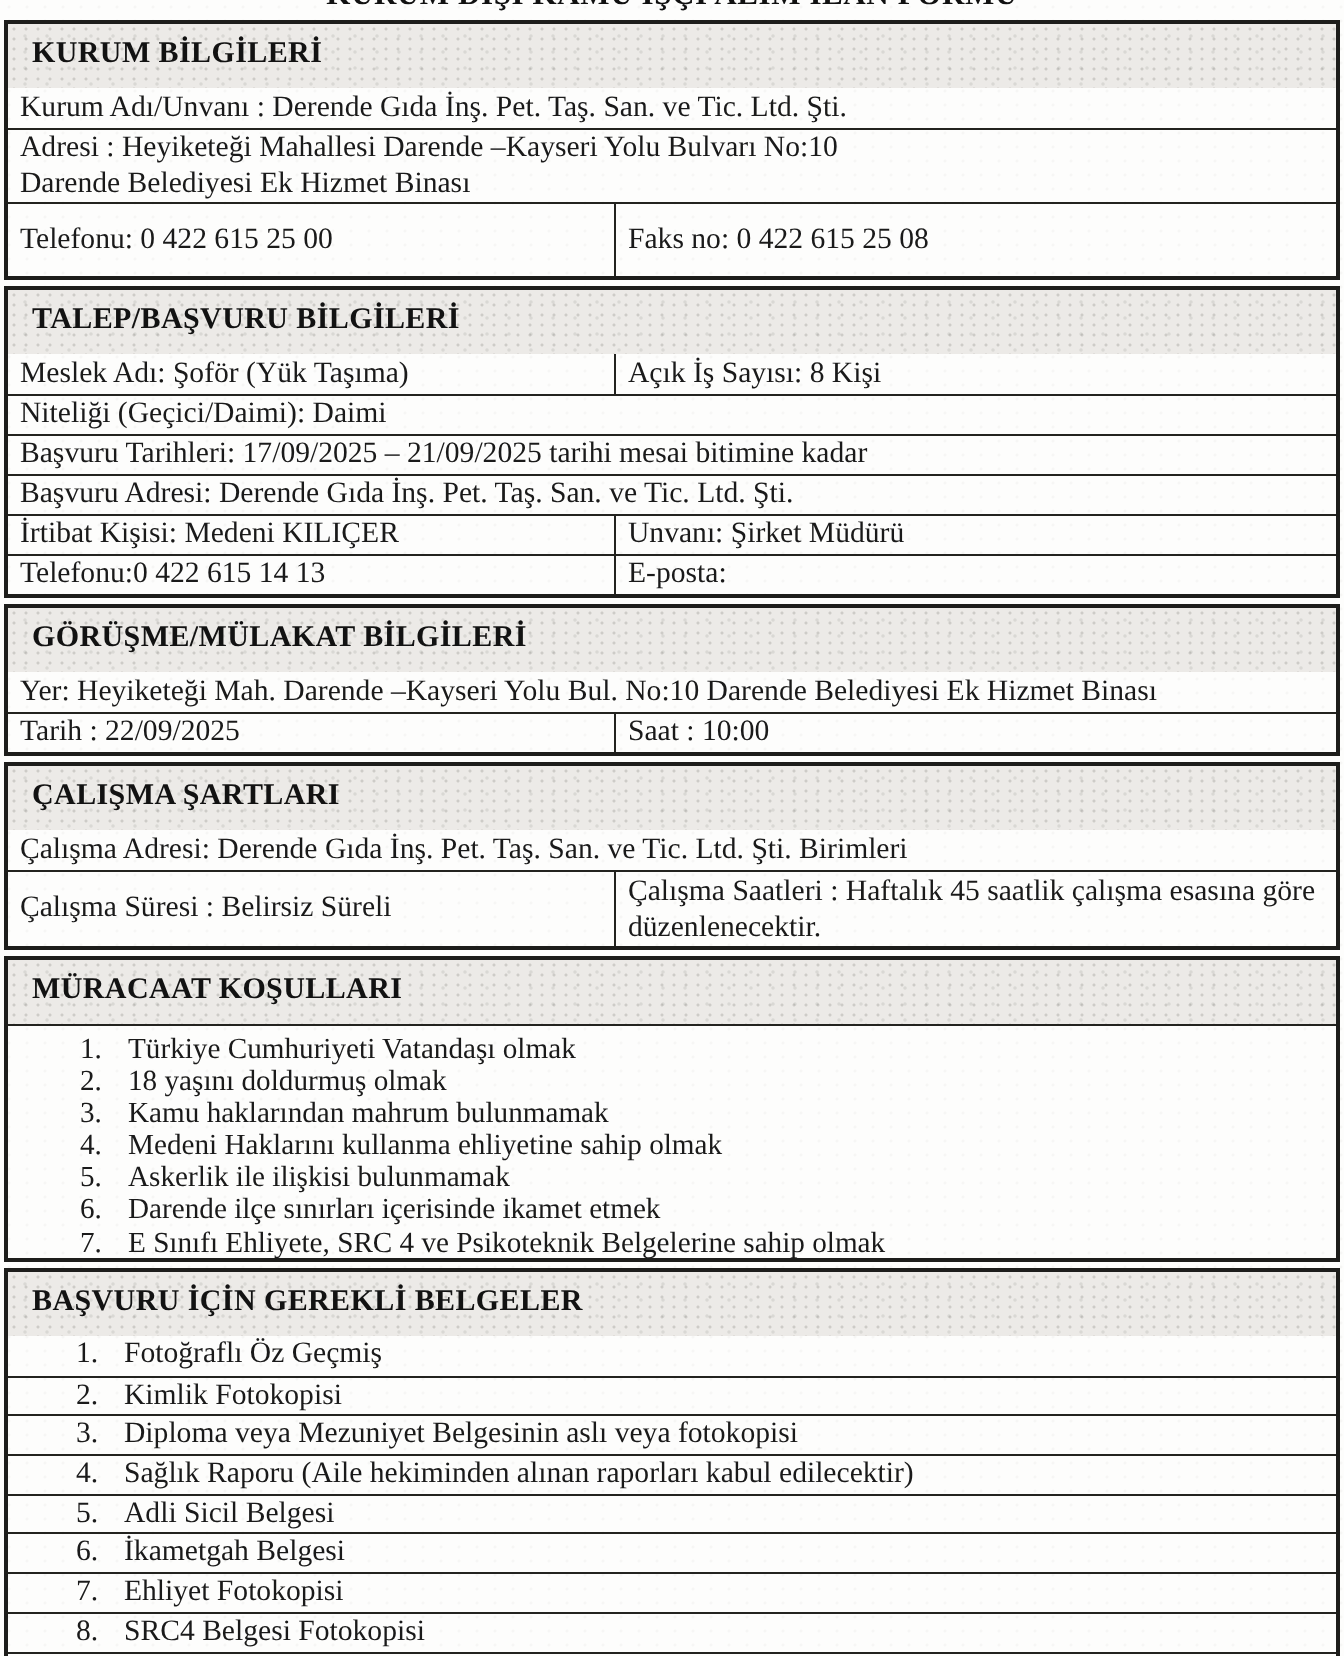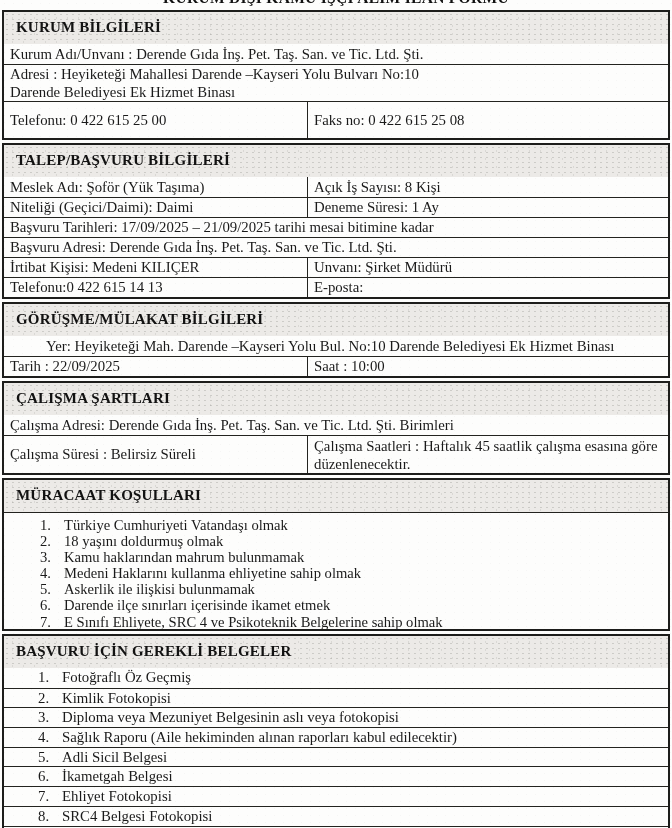--- a/index.html
+++ b/index.html
@@ -106,41 +106,40 @@
   </div>
 
   <div class="section">
     <div class="band">TALEP/BAŞVURU BİLGİLERİ</div>
     <div class="row" style="border-top:none;">
       <div class="cell cell-l">Meslek Adı: Şoför (Yük Taşıma)</div>
       <div class="cell cell-r">Açık İş Sayısı: 8 Kişi</div>
     </div>
     <div class="row">
       <div class="cell cell-l">Niteliği (Geçici/Daimi): Daimi</div>
-      <div class="cell cell-r">Deneme Süresi: 1 Ay</div>
     </div>
     <div class="row">
       <div class="cell">Başvuru Tarihleri:  17/09/2025 – 21/09/2025 tarihi mesai bitimine kadar</div>
     </div>
     <div class="row">
       <div class="cell">Başvuru Adresi: Derende Gıda İnş. Pet. Taş. San. ve Tic. Ltd. Şti.</div>
     </div>
     <div class="row">
       <div class="cell cell-l">İrtibat Kişisi: Medeni KILIÇER</div>
       <div class="cell cell-r">Unvanı: Şirket Müdürü</div>
     </div>
     <div class="row">
       <div class="cell cell-l">Telefonu:0 422 615 14 13</div>
       <div class="cell cell-r">E-posta:</div>
     </div>
   </div>
 
   <div class="section">
     <div class="band">GÖRÜŞME/MÜLAKAT BİLGİLERİ</div>
-    <div class="row" style="border-top:none;padding-left:36px;">
+    <div class="row" style="border-top:none;">
       <div class="cell">Yer: Heyiketeği Mah.  Darende –Kayseri Yolu Bul. No:10 Darende Belediyesi Ek Hizmet Binası</div>
     </div>
     <div class="row">
       <div class="cell cell-l">Tarih : 22/09/2025</div>
       <div class="cell cell-r">Saat : 10:00</div>
     </div>
   </div>
 
   <div class="section">
     <div class="band">ÇALIŞMA ŞARTLARI</div>

